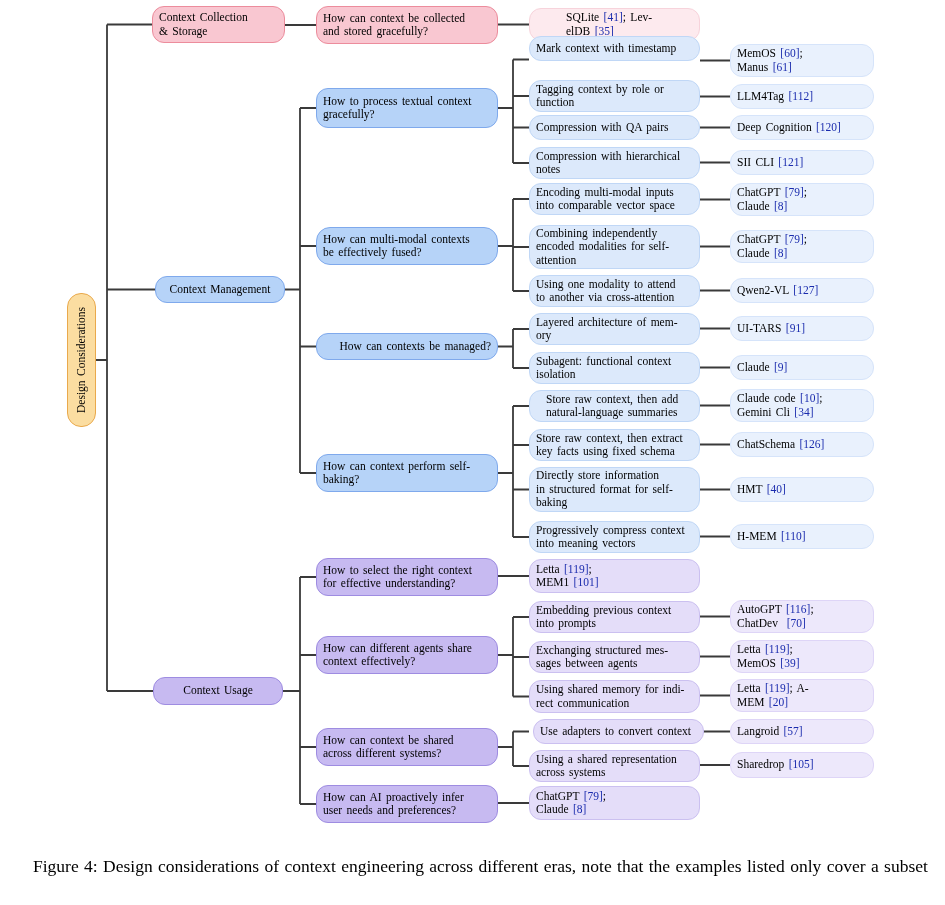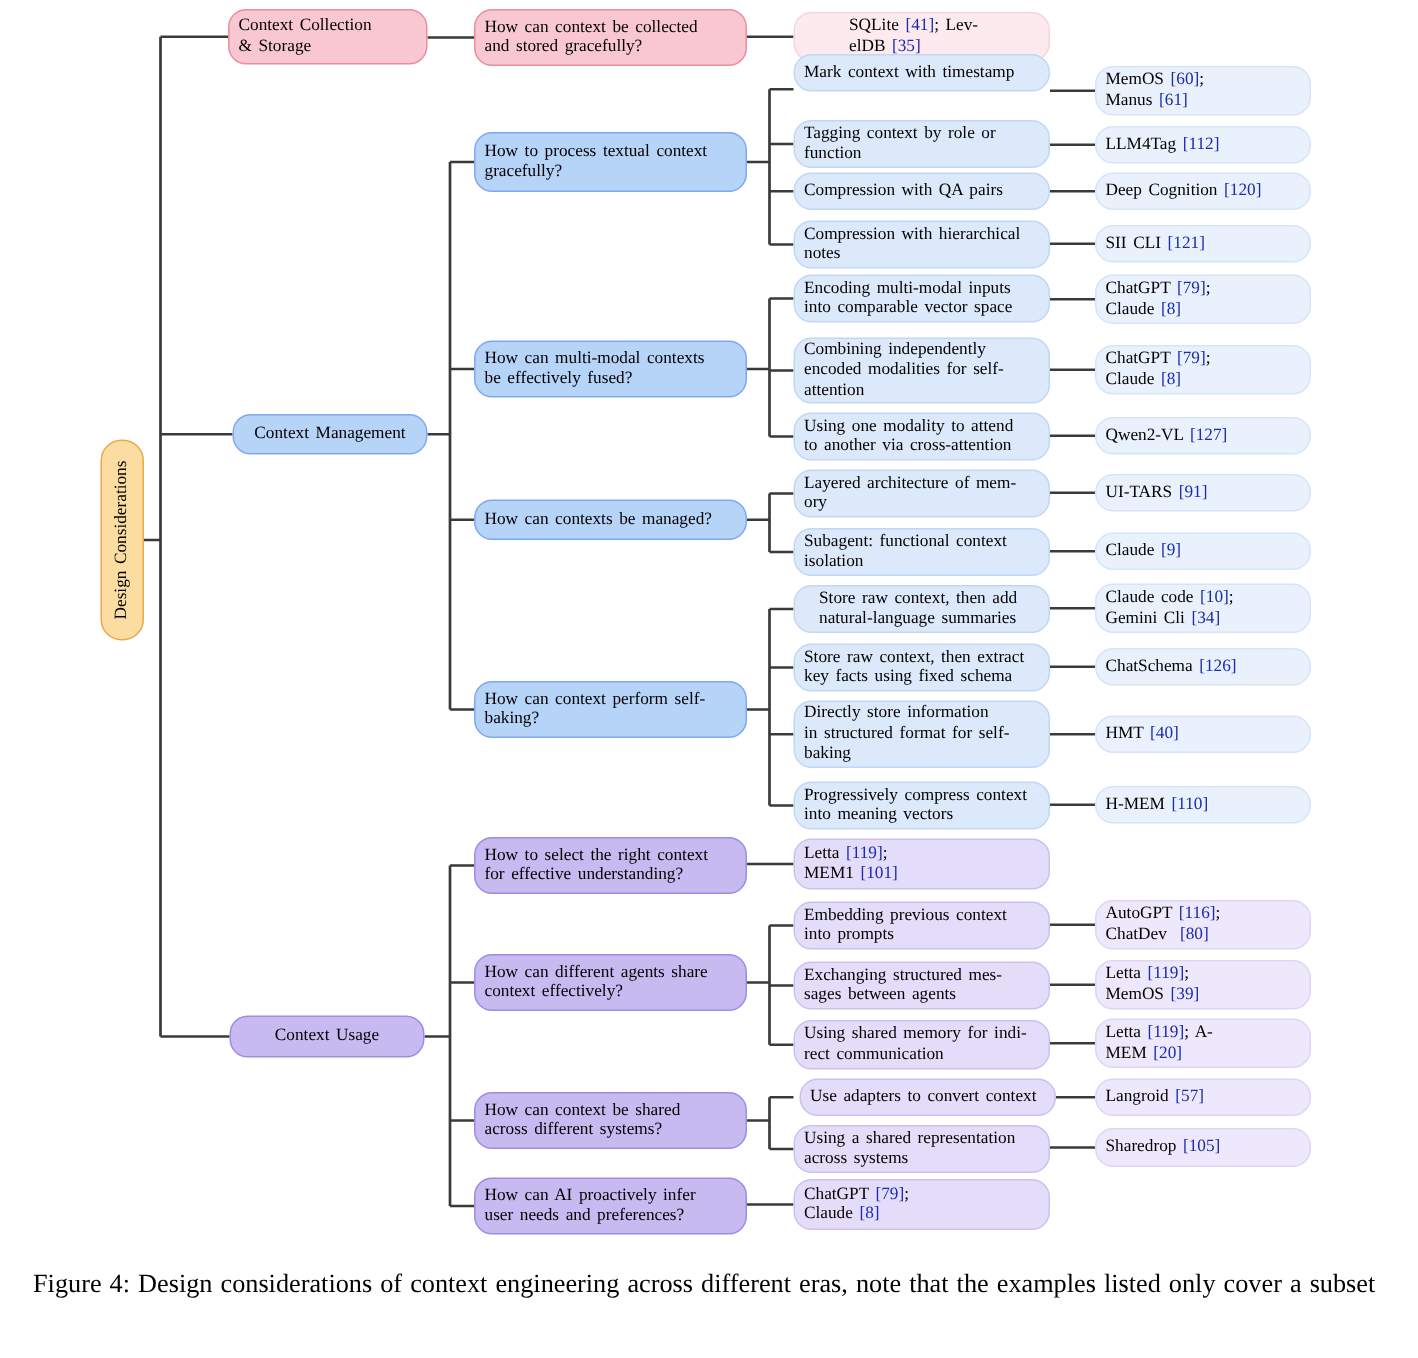--- a/index.html
+++ b/index.html
@@ -20,21 +20,21 @@
   .node.pink         { background:var(--pink-fill);         border-color:var(--pink-border);         border-width:1.8px; }
   .node.pink-light   { background:var(--pink-light-fill);   border-color:var(--pink-light-border);   border-width:1.4px;padding-left:36px; }
   .node.blue         { background:var(--blue-fill);         border-color:var(--blue-border);         border-width:1.8px; }
   .node.blue-mid     { background:var(--blue-mid-fill);     border-color:var(--blue-mid-border);     border-width:1.4px; }
   .node.blue-light   { background:var(--blue-light-fill);   border-color:var(--blue-light-border);   border-width:1.4px; }
   .node.purple       { background:var(--purple-fill);       border-color:var(--purple-border);       border-width:1.8px; }
   .node.purple-mid   { background:var(--purple-mid-fill);   border-color:var(--purple-mid-border);   border-width:1.4px; }
   .node.purple-light { background:var(--purple-light-fill); border-color:var(--purple-light-border); border-width:1.4px; }
   .cite { color:var(--cite-color); }
   .caption {
-    position:absolute; left:22px; top:841px; width:908px; margin:0;
+    position:absolute; left:22px; top:841px; width:908px; margin:11px;
     font-size:17.5px; line-height:29px; color:#000; word-spacing:1px;
   }
 </style>
 </head>
 <body>
 
 <div class="page">
   <svg class="connector-layer" width="945" height="905" viewBox="0 0 945 905">
       <path d="M96 360L107 360M107 24.5L107 691M107 24.5L152 24.5M107 289.5L155 289.5M107 691L153 691M285 25L316 25M285 289.5L300 289.5M300 108L300 473M300 108L316 108M300 246L316 246M300 346.5L316 346.5M300 473L316 473M283 691L300 691M300 577L300 804M300 577L316 577M300 655L316 655M300 747L316 747M300 804L316 804M498 24.5L529 24.5M498 108L513 108M513 59.5L513 163M513 59.5L529 59.5M513 96L529 96M513 127.5L529 127.5M513 163L529 163M498 246L513 246M513 199L513 291M513 199L529 199M513 247L529 247M513 291L529 291M498 346.5L513 346.5M513 329L513 368M513 329L529 329M513 368L529 368M498 473L513 473M513 406L513 537M513 406L529 406M513 445L529 445M513 489.5L529 489.5M513 537L529 537M498 576L529 576M498 655L513 655M513 617L513 696.5M513 617L529 617M513 657L529 657M513 696.5L529 696.5M498 747L513 747M513 731.5L513 766M513 731.5L529 731.5M513 766L529 766M498 803L529 803M700 60.5L730 60.5M700 96.5L730 96.5M700 127.5L730 127.5M700 162.5L730 162.5M700 199.5L730 199.5M700 246.5L730 246.5M700 290.5L730 290.5M700 328.5L730 328.5M700 367.5L730 367.5M700 405.5L730 405.5M700 444.5L730 444.5M700 489.5L730 489.5M700 536.5L730 536.5M700 616.5L730 616.5M700 656.5L730 656.5M700 695.5L730 695.5M700 731.5L730 731.5M700 765L730 765" fill="none" stroke="#3a3a3a" stroke-width="1.8"></path>
     </svg>
@@ -50,24 +50,24 @@
       </div>
       <div class="node purple center" style="left: 153px; top: 677px; width: 130px; height: 28px;">
         <span class="txt">Context Usage</span>
       </div>
       <div class="node pink" style="left: 316px; top: 6px; width: 182px; height: 38px;">
         <span class="txt">How can context be collected<br>and stored gracefully?</span>
       </div>
       <div class="node blue" style="left: 316px; top: 88px; width: 182px; height: 40px;">
         <span class="txt">How to process textual context<br>gracefully?</span>
       </div>
-      <div class="node blue" style="left: 316px; top: 227px; width: 182px; height: 38px;">
+      <div class="node blue" style="left: 316px; top: 227px; width: 182px; height: 38px; border-radius: 14px;">
         <span class="txt">How can multi-modal contexts<br>be effectively fused?</span>
       </div>
-      <div class="node blue" style="left: 316px; top: 333px; width: 182px; height: 27px;">
+      <div class="node blue" style="left: 316px; top: 333px; width: 182px; height: 27px; justify-content: flex-end;">
         <span class="txt">How can contexts be managed?</span>
       </div>
       <div class="node blue" style="left: 316px; top: 454px; width: 182px; height: 38px;">
         <span class="txt">How can context perform self-<br>baking?</span>
       </div>
       <div class="node purple" style="left: 316px; top: 558px; width: 182px; height: 38px;">
         <span class="txt">How to select the right context<br>for effective understanding?</span>
       </div>
       <div class="node purple" style="left: 316px; top: 636px; width: 182px; height: 38px;">
         <span class="txt">How can different agents share<br>context effectively?</span>
@@ -174,21 +174,21 @@
       <div class="node blue-light" style="left: 730px; top: 432px; width: 144px; height: 25px;">
         <span class="txt">ChatSchema <span class="cite">[126]</span></span>
       </div>
       <div class="node blue-light" style="left: 730px; top: 477px; width: 144px; height: 25px;">
         <span class="txt">HMT <span class="cite">[40]</span></span>
       </div>
       <div class="node blue-light" style="left: 730px; top: 524px; width: 144px; height: 25px;">
         <span class="txt">H-MEM <span class="cite">[110]</span></span>
       </div>
       <div class="node purple-light" style="left: 730px; top: 600px; width: 144px; height: 33px;">
-        <span class="txt">AutoGPT <span class="cite">[116]</span>;<br>ChatDev  <span class="cite">[80]</span></span>
+        <span class="txt">AutoGPT <span class="cite">[116]</span>;<br>ChatDev  <span class="cite">[70]</span></span>
       </div>
       <div class="node purple-light" style="left: 730px; top: 640px; width: 144px; height: 33px;">
         <span class="txt">Letta <span class="cite">[119]</span>;<br>MemOS <span class="cite">[39]</span></span>
       </div>
       <div class="node purple-light" style="left: 730px; top: 679px; width: 144px; height: 33px;">
         <span class="txt">Letta <span class="cite">[119]</span>; A-<br>MEM <span class="cite">[20]</span></span>
       </div>
       <div class="node purple-light" style="left: 730px; top: 719px; width: 144px; height: 25px;">
         <span class="txt">Langroid <span class="cite">[57]</span></span>
       </div>

